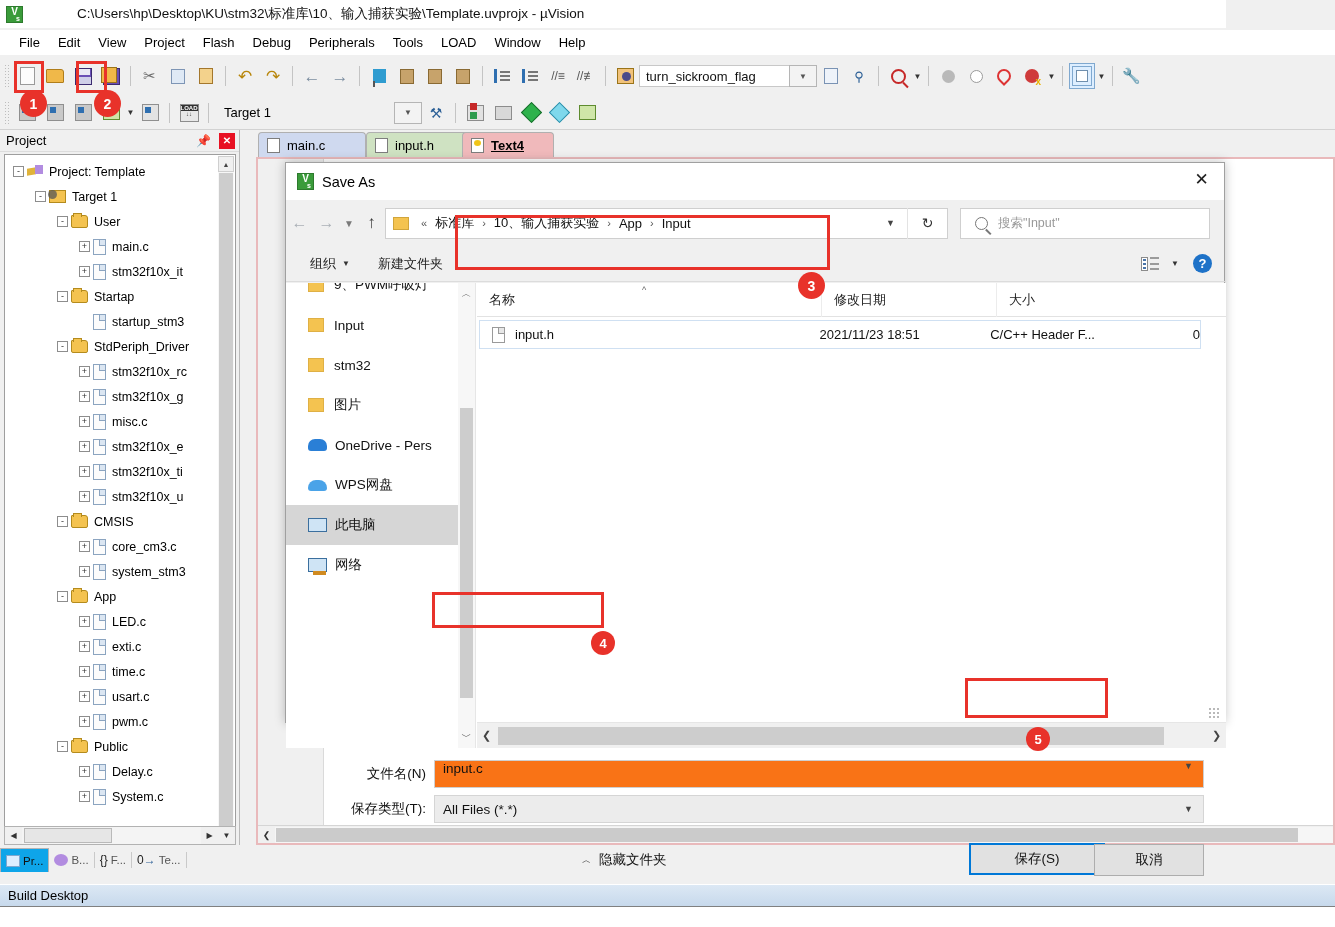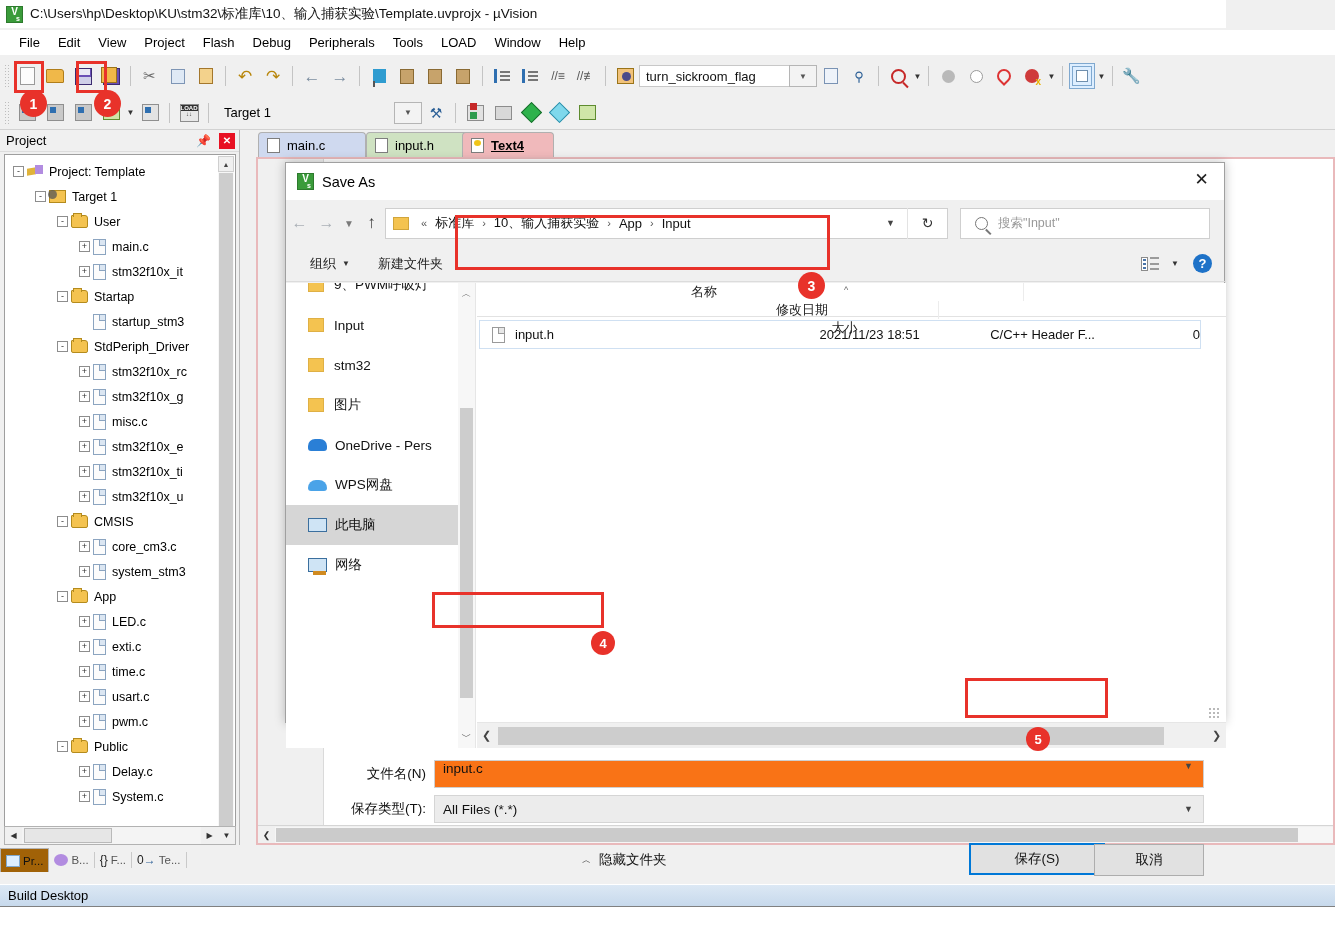--- a/index.html
+++ b/index.html
@@ -9,21 +9,21 @@
     font-family: "Liberation Sans", sans-serif;
     font-size: 12px;
     background: #ffffff;
     overflow: hidden;
   }
   .app { position: relative; width: 1335px; height: 927px; background:#f0f0f0; }
 
   
   .titlebar {
     position:absolute; left:0; top:0; width:1226px; height:28px;
-    background:#ffffff; display:flex; align-items:center; padding-left:6px;
+    background:#ffffff; display:flex; align-items:center; padding-left:6px;gap:47px;
   }
   .uv-logo {
     width:17px; height:17px; background:#3a9b3a; border:1px solid #2d7a2d;
     color:#fff; font-size:9px; font-weight:bold; line-height:8px;
     text-align:center; margin-right:7px; padding-top:1px; position:relative;
   }
   .uv-logo::after{content:"V";display:block;font-size:10px;line-height:8px;}
   .uv-logo::before{content:"s";position:absolute;right:2px;bottom:0px;font-size:7px;line-height:7px;}
   .title-text { font-size:13.5px; color:#111; white-space:nowrap; }
 
@@ -143,21 +143,21 @@
   .hsb-row{position:absolute;left:4px;bottom:0px;width:232px;height:19px;background:#f0f0f0;
            border:1px solid #b2b2b2; display:flex; align-items:center;}
   .hsb-btn{width:17px;height:17px;background:#f0f0f0;display:flex;align-items:center;justify-content:center;font-size:8px;color:#333;}
   .hsb-track{flex:1;height:17px;background:#f4f4f4;position:relative;}
   .hsb-thumb{position:absolute;left:2px;top:1px;width:88px;height:15px;background:#e6e6e6;border:1px solid #b9b9b9;}
 
   
   .ptabs { position:absolute; left:0; top:846px; width:240px; height:28px;
            background:#f0f0f0; display:flex; align-items:center; }
   .ptab { display:flex;align-items:center;height:24px;padding:0 5px;font-size:11.5px;color:#555; }
-  .ptab.active{ background:#a16207;border:1px solid #b4b4b4;border-bottom:none;color:#111;}
+  .ptab.active{ background:#0ea5e9;border:1px solid #b4b4b4;border-bottom:none;color:#111;}
   .ptab .mini{width:14px;height:12px;margin-right:3px;flex:none;}
   .ptab-sep{width:1px;height:16px;background:#c9c9c9;}
 
   
   .editor-area { position:absolute; left:248px; top:130px; width:1087px; height:715px; background:#f0f0f0; }
   .tabstrip { position:absolute; left:0; top:0; width:1087px; height:28px; }
   .etab {
     position:absolute; top:2px; height:26px; display:flex; align-items:center;
     padding:0 12px 0 8px; font-size:13px; border:1px solid #b0b0b0; border-bottom:none;
     border-radius:4px 4px 0 0;
@@ -248,21 +248,21 @@
   .nprow .cloud1{ width:19px;height:12px;background:#2a7fd6;border-radius:7px 7px 3px 3px;margin-right:8px;flex:none;}
   .nprow .cloud2{ width:19px;height:11px;background:#4aa3e8;border-radius:8px 8px 3px 3px;margin-right:8px;flex:none;}
   .nprow .pc{ width:19px;height:14px;background:#cfe4f5;border:1.5px solid #3b6f9e;margin-right:8px;flex:none;}
   .nprow .net{ width:19px;height:14px;background:#cfe4f5;border:1.5px solid #3b6f9e;margin-right:8px;flex:none;position:relative;}
   .nprow .net::after{content:"";position:absolute;left:4px;bottom:-4px;width:13px;height:4px;background:#d08a20;}
   .np-scroll{position:absolute;right:0;top:0;width:17px;height:465px;background:#f7f7f7;}
   .np-scroll .ar{width:17px;height:22px;display:flex;align-items:center;justify-content:center;font-size:10px;color:#555;}
   .np-scroll .th{position:absolute;left:2px;top:125px;width:13px;height:290px;background:#cdcdcd;}
 
   .filepane { position:absolute; left:191px; top:0; width:749px; height:465px; background:#fff; }
-  .colhead { display:flex; height:34px; border-bottom:1px solid #e2e2e2; align-items:center;flex-direction:column; }
+  .colhead { display:flex; height:34px; border-bottom:1px solid #e2e2e2; align-items:center; }
   .colhead .c { font-size:13px; color:#222; padding-left:12px; position:relative; height:34px;
                 display:flex; align-items:center; border-right:1px solid #ececec; }
   .c-name{ width:345px; }
   .c-date{ width:175px; }
   .c-type{ width:165px; }
   .c-size{ width:64px; }
   .sortcar{ position:absolute; left:165px; top:2px; font-size:9px; color:#666; }
   .frow { display:flex; align-items:center; height:29px; margin:3px 0 0 2px; width:722px;
           border:1px solid #cfe0f2; background:#fff; }
   .frow .fi { width:13px;height:16px;background:#fff;border:1px solid #9a9a9a;margin:0 10px 0 12px;flex:none;position:relative;}

